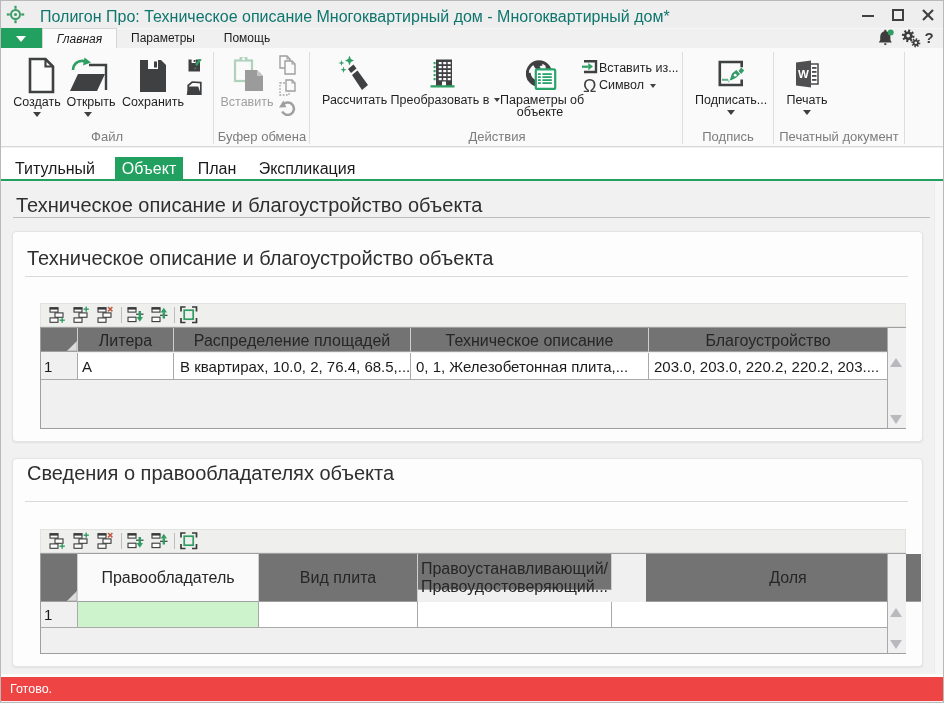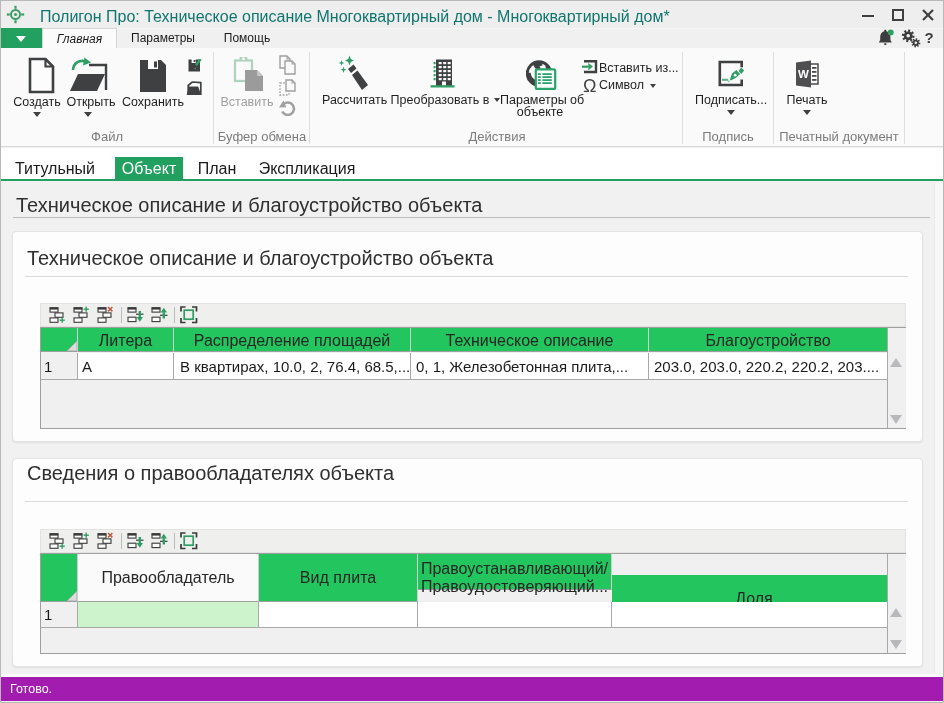--- a/index.html
+++ b/index.html
@@ -32,27 +32,27 @@
   
   #content { left:1px; top:181px; width:942px; height:493px; background:#f1f1f1; }
   #whitestrip { left:1px; top:674px; width:942px; height:3px; background:#fdfdfd; }
   .card { background:#fdfdfd; border:1px solid #e3e3e3; border-radius:4px; box-shadow:0 1px 2px rgba(0,0,0,0.07); }
   .cardtitle { font-size:20px; color:#2f2f2f; white-space:nowrap; }
   .thinline { height:1px; background:#d9d9d9; }
   .toolbar { background:#efefee; border:1px solid #e2e2e1; }
   .tsep { width:1px; background:#bcbcbc; }
   
   .tbl { border:1px solid #9f9f9f; background:#f0f0f0; }
-  .hcell { position:absolute; background:#22c55e; border-right:1px solid #cfcfcf; font-size:16px; color:#262626; text-align:center; }
+  .hcell { position:absolute; background:#737373; border-right:1px solid #cfcfcf; font-size:16px; color:#262626; text-align:center; }
   .dcell { position:absolute; background:#ffffff; border-right:1px solid #a9a9a9; font-size:15px; color:#1b1b1b; white-space:nowrap; overflow:hidden; }
   .sbcol { position:absolute; background:#f0f0f0; border-left:1px solid #a9a9a9; }
   .uarr { width:0; height:0; border-left:6px solid transparent; border-right:6px solid transparent; border-bottom:9px solid #b9b9bd; }
   .dnarr { width:0; height:0; border-left:6px solid transparent; border-right:6px solid transparent; border-top:9px solid #b9b9bd; }
   
-  #statusbar { left:1px; top:677px; width:942px; height:24px; background:#a21caf; color:#ffffff; font-size:12.5px; line-height:24px; padding-left:9px; }
+  #statusbar { left:1px; top:677px; width:942px; height:24px; background:#ef4444; color:#ffffff; font-size:12.5px; line-height:24px; padding-left:9px; }
 </style>
 </head>
 <body>
 <div id="win"></div>
 <div class="abs" id="titlebar"></div>
 <div class="abs" id="title-text">Полигон Про: Техническое описание Многоквартирный дом - Многоквартирный дом*</div>
 <div class="abs" id="tabstrip"></div>
 <div class="abs" id="greenbtn" style="left:1px; top:28px;"></div>
 <div class="abs" style="left:15.5px; top:36px; width:0; height:0; border-left:5.5px solid transparent; border-right:5.5px solid transparent; border-top:6.5px solid #ffffff;"></div>
 <div class="abs rtab" id="tab-active" style="top:28px;font-style:italic;">Главная</div>
@@ -133,21 +133,21 @@
 <div class="abs toolbar" style="left:40px; top:529px; width:866px; height:24px;"></div>
 <div class="abs tsep" style="left:121px; top:533px; height:16px;"></div>
 <div class="abs tsep" style="left:174px; top:533px; height:16px;"></div>
 
 <div class="abs tbl" style="left:40px; top:553px; width:866px; height:101px;"></div>
 
 <div class="abs hcell" style="left:41px; top:554px; width:37px; height:48px; border-bottom:1px solid #9f9f9f;"></div>
 <div class="abs hcell" style="left:78px; top:554px; width:181px; height:48px; line-height:48px; border-bottom:1px solid #9f9f9f; background:#fafafa;">Правообладатель</div>
 <div class="abs hcell" style="left:259px; top:554px; width:159px; height:48px; line-height:48px; border-bottom:1px solid #9f9f9f;">Вид плита</div>
 <div class="abs hcell" style="left:418px; top:554px; width:194px; height:36px; border-bottom:1px solid #9f9f9f; padding-top:6px; line-height:18px;">Правоустанавливающий/<br>Правоудостоверяющий...</div>
-<div class="abs hcell" style="left:612px; top:554px; width:275px; height:48px; line-height:48px; border-right:none; border-bottom:1px solid #9f9f9f; padding-left:9px;margin-top:21px;">Доля</div>
+<div class="abs hcell" style="left:646px; top:554px; width:275px; height:48px; line-height:48px; border-right:none; border-bottom:1px solid #9f9f9f; padding-left:9px;">Доля</div>
 
 <div class="abs dcell" style="left:41px; top:602px; width:37px; height:26px; line-height:26px; background:#f0f0f0; padding-left:3px; font-size:15px; border-bottom:1px solid #a9a9a9;">1</div>
 <div class="abs dcell" style="left:78px; top:602px; width:181px; height:26px; background:#cdf3cd; border-bottom:1px solid #a9a9a9;"></div>
 <div class="abs dcell" style="left:259px; top:602px; width:159px; height:26px; border-bottom:1px solid #a9a9a9;"></div>
 <div class="abs dcell" style="left:418px; top:602px; width:194px; height:26px; border-bottom:1px solid #a9a9a9;"></div>
 <div class="abs dcell" style="left:612px; top:602px; width:275px; height:26px; border-right:none; border-bottom:1px solid #a9a9a9;"></div>
 
 <div class="abs sbcol" style="left:887px; top:554px; width:19px; height:99px;"></div>
 <div class="abs uarr" style="left:890px; top:608px;"></div>
 <div class="abs dnarr" style="left:890px; top:640px;"></div>

